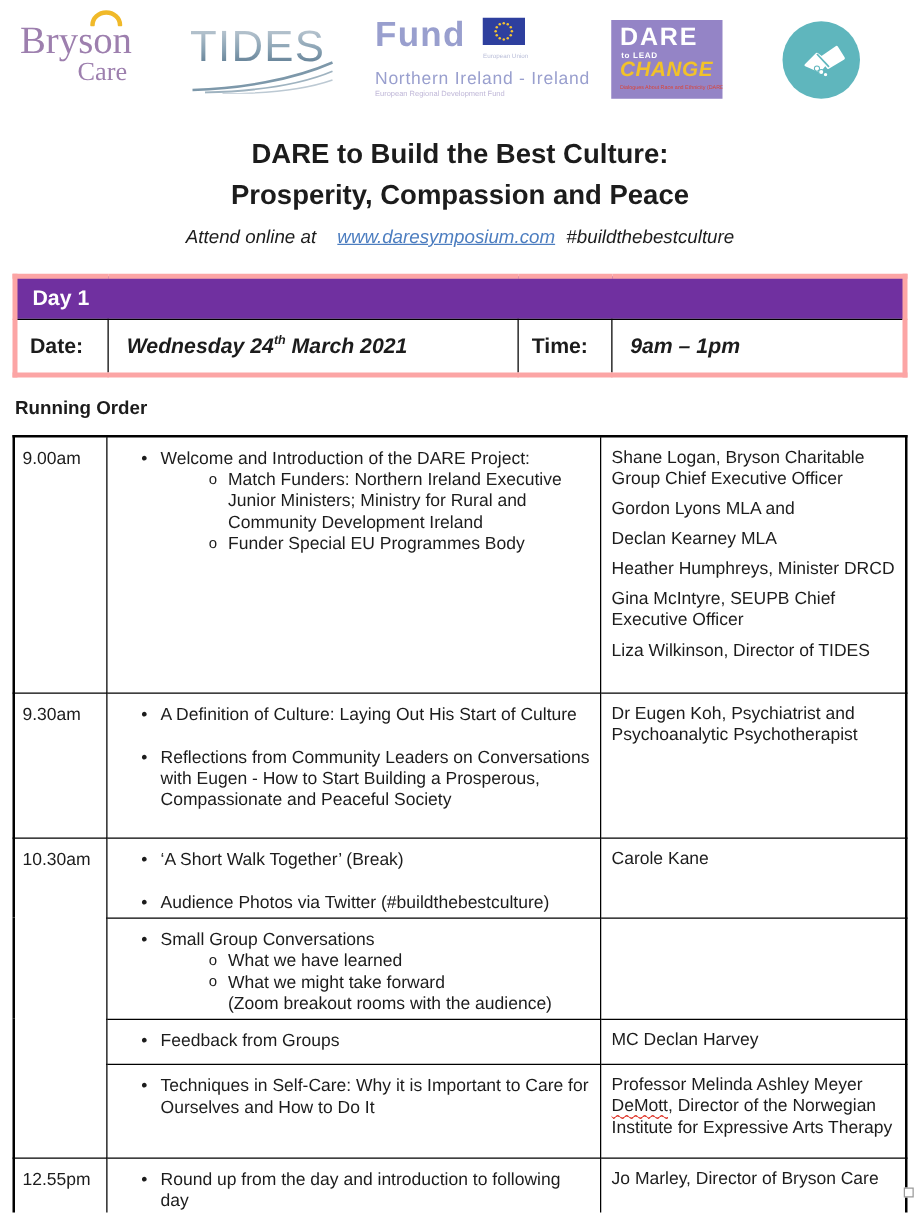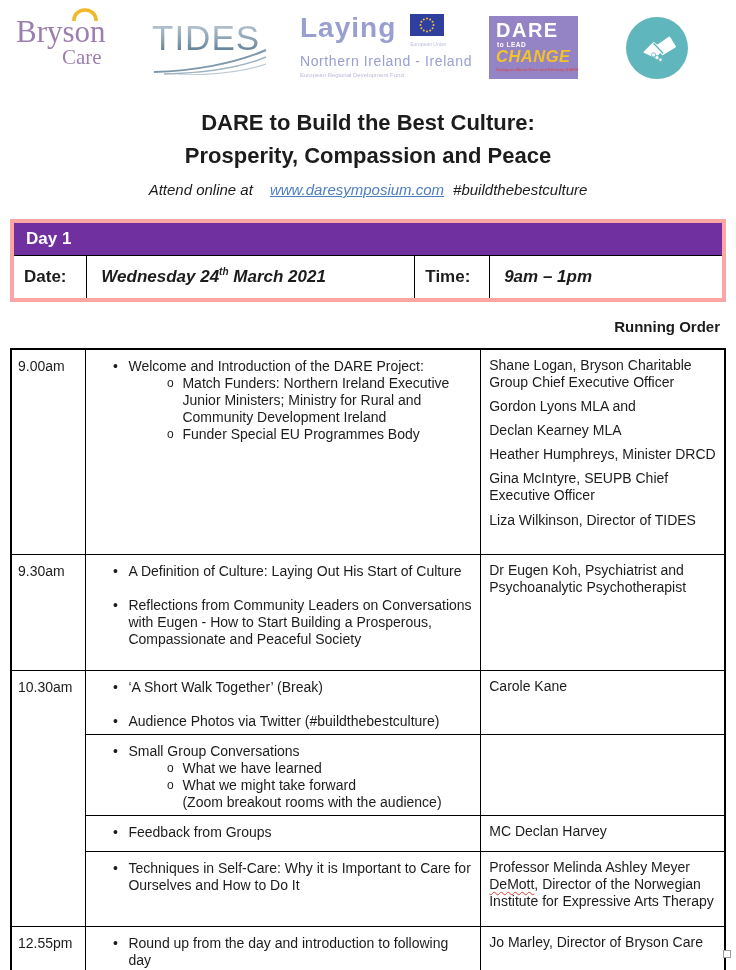--- a/index.html
+++ b/index.html
@@ -59,21 +59,21 @@
   .day-table { width:716px; margin:21px 10px 0; border:4px solid #fca5a5; }
   .day-table td { border:1px solid #000; vertical-align:middle; }
   .day-bar td { background:#7030A0; color:#fff; font-weight:bold; font-size:17px;
                 height:34px; padding-left:12px; }
   .day-meta td { height:45px; font-size:17px; }
   .day-meta .lbl { font-weight:bold; padding-left:10px; }
   .day-meta .val { font-weight:bold; font-style:italic; padding-left:14px; }
   .day-meta sup { font-size:10px; }
 
   
-  .ro-head { font-weight:bold; font-size:15px; margin:16px 16px 0 12px;text-align:right; }
+  .ro-head { font-weight:bold; font-size:15px; margin:16px 0 0 12px; }
 
   .ro-table { width:716px; margin:13px 10px 0; border:2px solid #000; font-size:14px; }
   .ro-table td { border:1px solid #000; vertical-align:top; line-height:1.22; }
   .ro-table .time { padding:8px 2px 0 6px; }
   .ro-table .desc { padding:8px 6px 4px 0; }
   .ro-table .who  { padding:7px 4px 4px 8px; }
   .ro-table .who p { margin-bottom:7px; }
 
   .li1, .li2 { display:flex; }
   .li1::before { content:"\2022"; flex:none; width:26px; margin-left:16px; text-align:center; }
@@ -110,21 +110,21 @@
     <div class="t-text">TIDES</div>
     <svg width="116" height="28" viewBox="0 0 116 28">
       <path d="M2 25 C 40 24, 82 17, 114 3" fill="none" stroke="#7d98aa" stroke-width="2"></path>
       <path d="M12 27 C 52 26, 88 21, 114 10" fill="none" stroke="#9fb3c0" stroke-width="1.5"></path>
       <path d="M26 28 C 62 28, 94 24, 114 17" fill="none" stroke="#bcc9d3" stroke-width="1.2"></path>
     </svg>
   </div>
 
   <div class="peace">
     <div class="p-row">
-      <span class="p-word">Laying</span>
+      <span class="p-word">Fund</span>
       <span class="p-flagwrap">
         <svg width="34" height="22" viewBox="0 0 34 22">
           <rect width="34" height="22" fill="#2e3f9e"></rect>
           <g fill="#f5c331">
             <circle cx="17" cy="4.5" r="1"></circle>
               <circle cx="20.2" cy="5.4" r="1"></circle>
               <circle cx="22.6" cy="7.8" r="1"></circle>
             <circle cx="23.5" cy="11" r="1"></circle>
               <circle cx="22.6" cy="14.2" r="1"></circle>
               <circle cx="20.2" cy="16.6" r="1"></circle>

